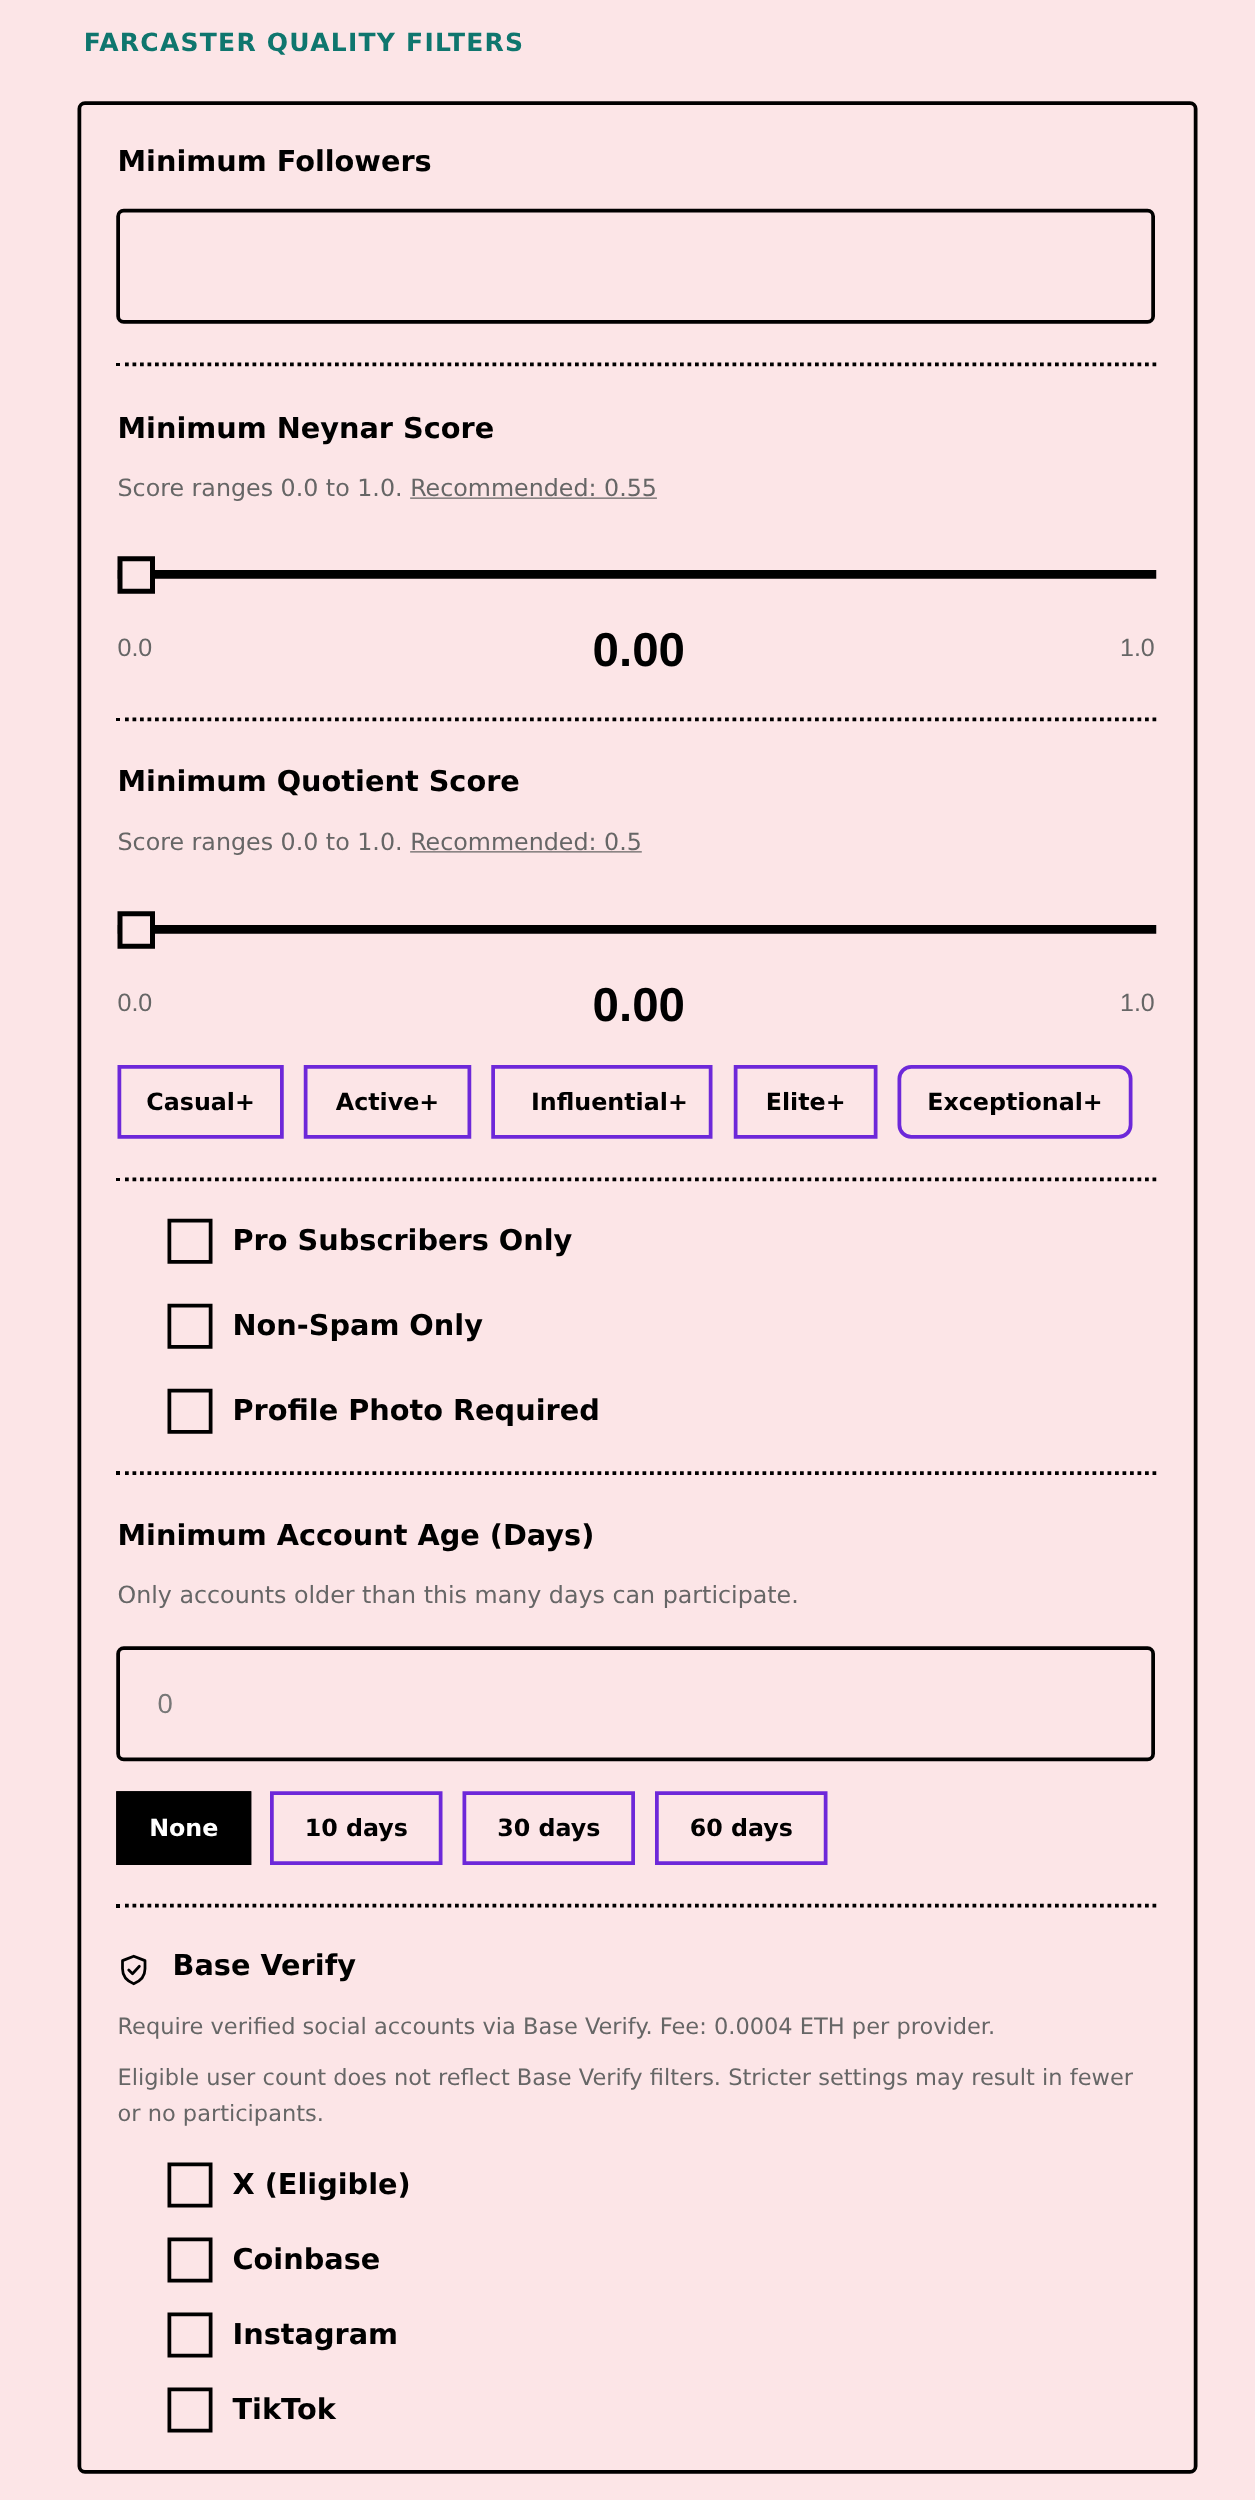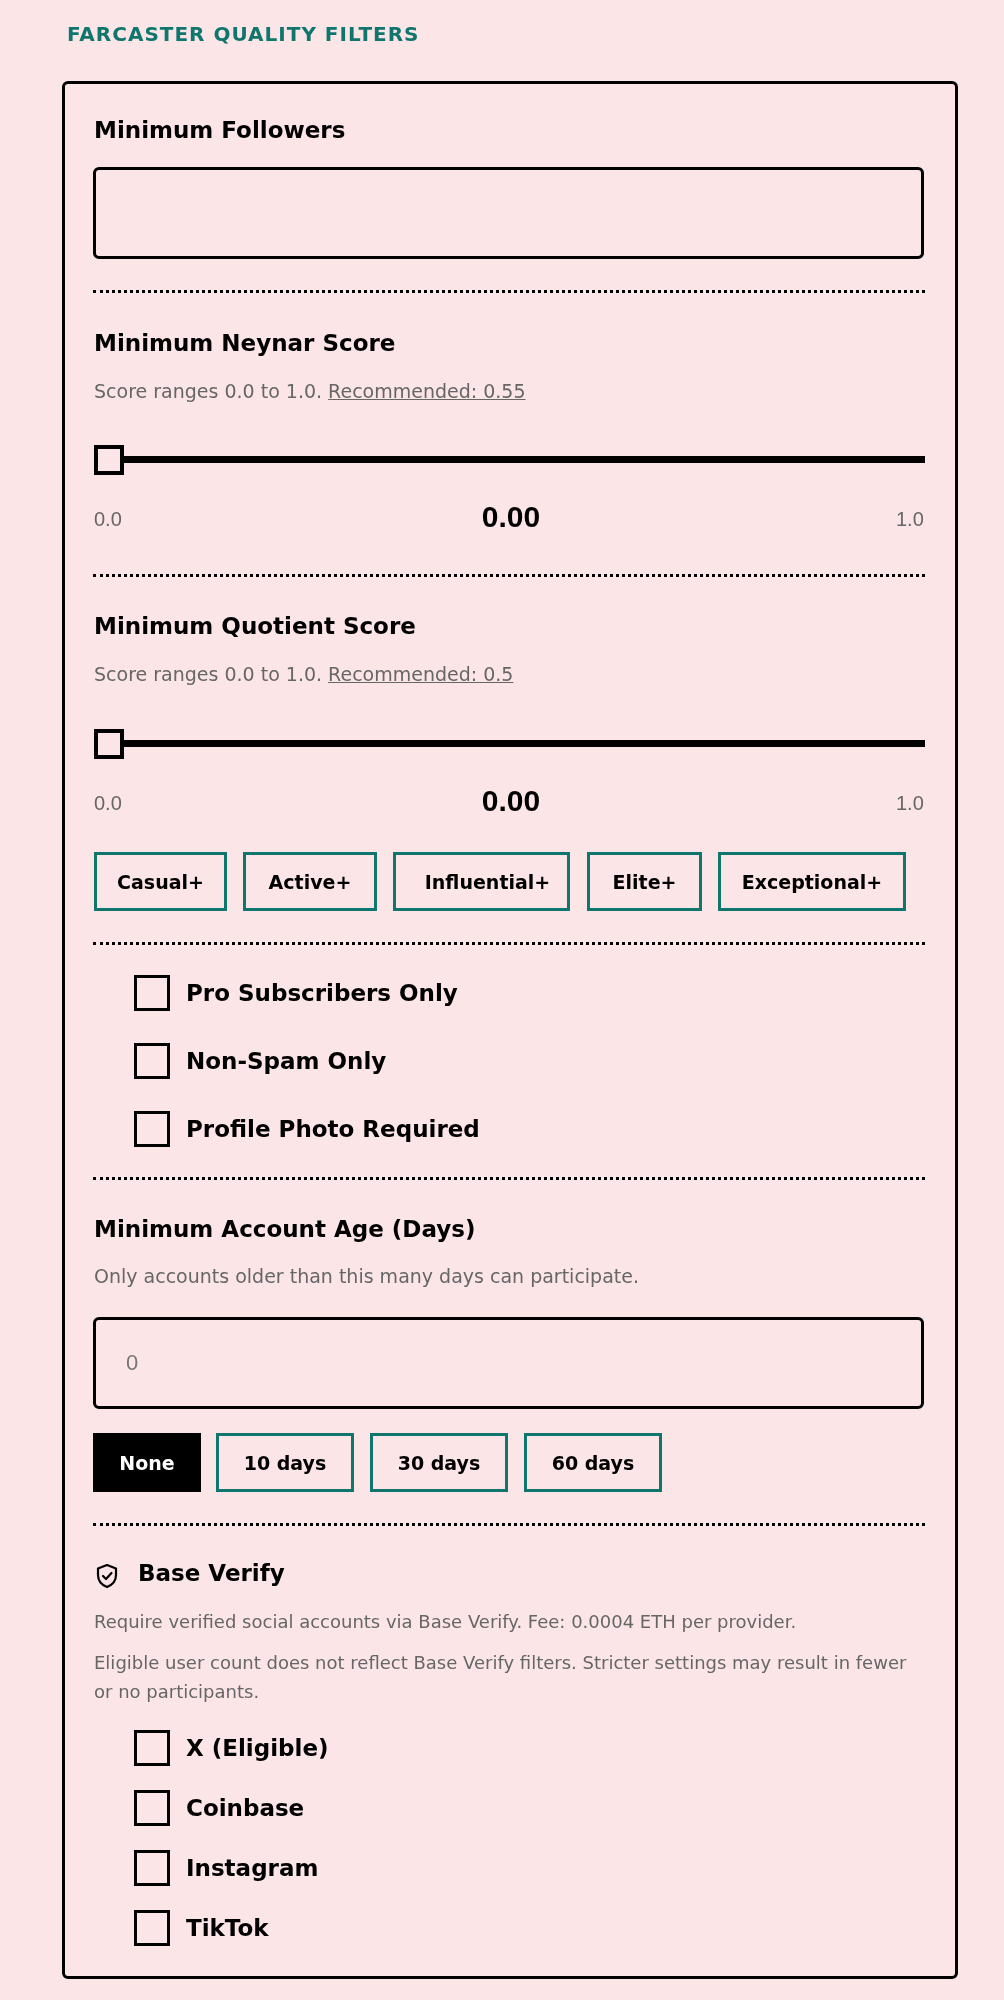--- a/index.html
+++ b/index.html
@@ -14,23 +14,23 @@
   .label { font-size: 23px; font-weight: bold; color: #000; }
   .help { font-size: 19px; color: #666; }
   .help u { text-decoration: underline; }
   .divider { position: absolute; left: 93px; width: 832px; height: 0; border-top: 3px dotted #000; }
 
   .text-input { position: absolute; left: 93px; width: 831px; height: 92px; border: 3px solid #000; border-radius: 6px; background: transparent; font-size: 22px; color: #777; padding-left: 30px; display: flex; align-items: center; font-family: "Liberation Sans", sans-serif; }
 
   .slider-track { position: absolute; left: 94px; width: 831px; height: 7px; background: #000; }
   .slider-thumb { position: absolute; left: 94px; width: 30px; height: 30px; border: 4px solid #000; background: #fce5e7; }
   .range-min, .range-max { position: absolute; font-family: "Liberation Sans", sans-serif; font-size: 20px; color: #666; }
-  .range-value { position: absolute; font-family: "Liberation Sans", sans-serif; font-size: 30px; font-weight: bold; color: #000; width: 200px; text-align: center; }
+  .range-value { position: absolute; font-family: "Liberation Sans", sans-serif; font-size: 38px; font-weight: bold; color: #000; width: 200px; text-align: center; }
 
-  .chip { position: absolute; height: 59px; border: 3px solid #0f766e; display: flex; align-items: center; justify-content: center; font-size: 19px; font-weight: bold; background: transparent; }
+  .chip { position: absolute; height: 59px; border: 3px solid #6d28d9; display: flex; align-items: center; justify-content: center; font-size: 19px; font-weight: bold; background: transparent; }
   .chip.active { background: #000; color: #fff; }
 
   .check-row { position: absolute; left: 94px; display: flex; align-items: center; padding-left: 40px; }
   .checkbox { width: 36px; height: 36px; border: 3px solid #000; background: transparent; flex: 0 0 auto; }
   .check-label { margin-left: 16px; font-size: 23px; font-weight: bold; }
 
   .shield { position: absolute; left: 96px; top: 1563px; width: 22px; height: 26px; }
 </style>
 </head>
 <body>
@@ -57,21 +57,21 @@
 <div class="slider-track" style="top:740px;"></div>
 <div class="slider-thumb" style="top:729px;"></div>
 <div class="range-min" style="left:94px; top:792px;">0.0</div>
 <div class="range-value" style="left:411px; top:784px;">0.00</div>
 <div class="range-max" style="left:896px; top:792px;">1.0</div>
 
 <div class="chip" style="left:94px; top:852px; width:133px;">Casual+</div>
 <div class="chip" style="left:243px; top:852px; width:134px;">Active+</div>
 <div class="chip" style="left:393px; top:852px; width:177px;padding-left:12px;">Influential+</div>
 <div class="chip" style="left:587px; top:852px; width:115px;">Elite+</div>
-<div class="chip" style="left:718px; top:852px; width:188px;">Exceptional+</div>
+<div class="chip" style="left:718px; top:852px; width:188px;border-radius:11px;">Exceptional+</div>
 <div class="divider" style="top:942px;"></div>
 
 <div class="check-row" style="top:975px;">
   <div class="checkbox"></div>
   <span class="check-label">Pro Subscribers Only</span>
 </div>
 <div class="check-row" style="top:1043px;">
   <div class="checkbox"></div>
   <span class="check-label">Non-Spam Only</span>
 </div>

